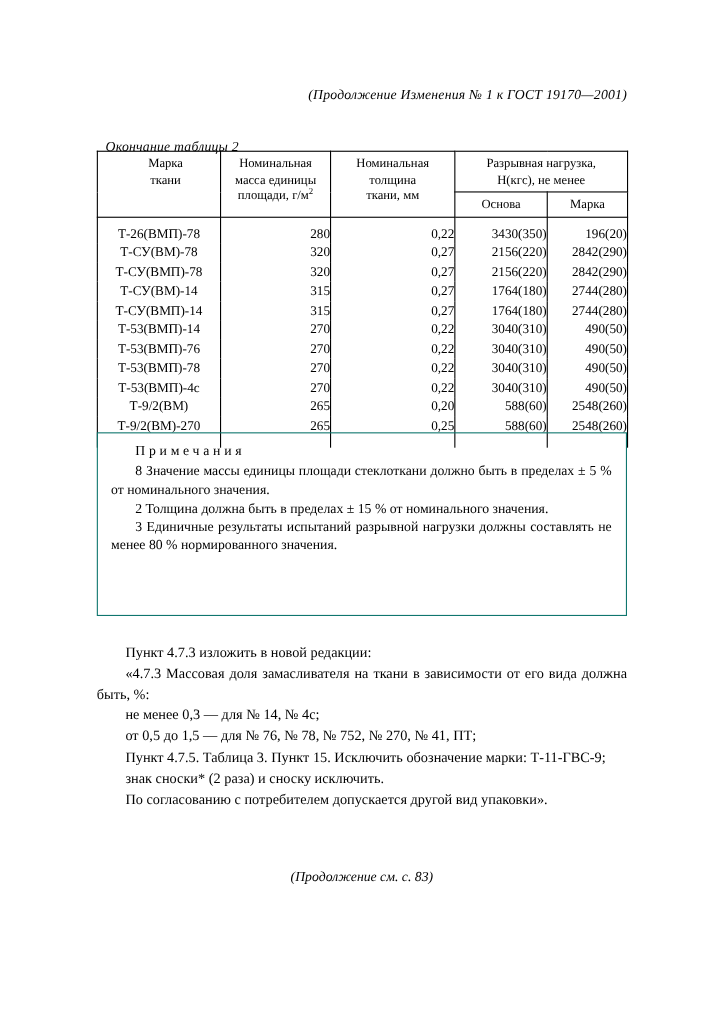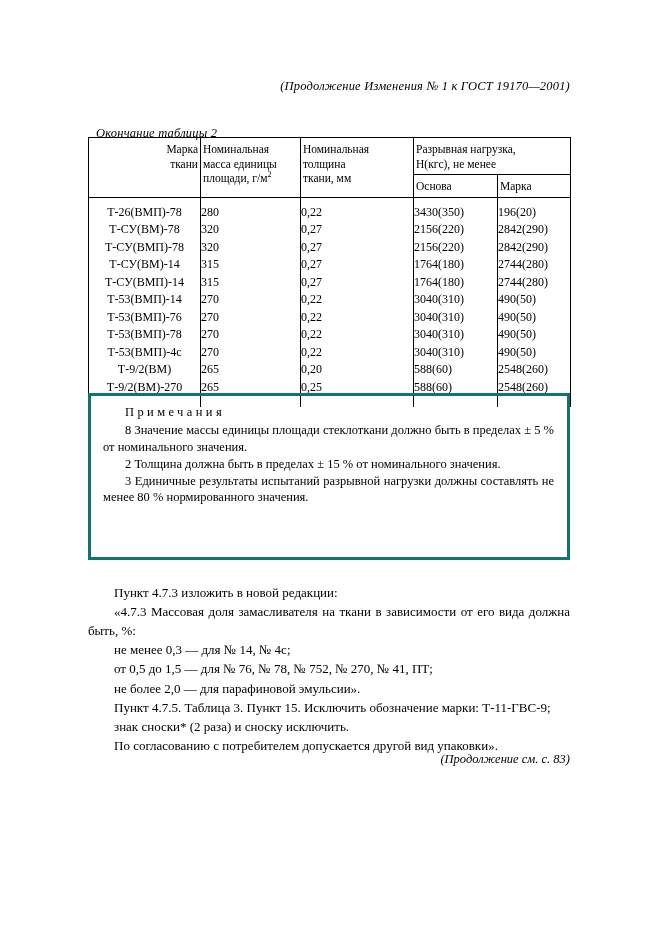--- a/index.html
+++ b/index.html
@@ -55,20 +55,21 @@
     table-layout: fixed;
     font-size: 11.5px;
   }
   .spec-table td, .spec-table th {
     border: 1px solid #000;
     padding: 0;
     vertical-align: top;
     font-weight: normal;
   }
   .spec-table thead td, .spec-table thead th {
+    text-align: center;
     vertical-align: top;
     padding: 4px 2px 3px 2px;
     line-height: 1.27;
   }
   .hdr-mark {
     text-align: right;
     padding-left: 14px !important;
     margin-left: 22px;
   }
   .hdr-group-top {
@@ -87,31 +88,31 @@
     font-size: 12px;
     padding: 0;
   }
   .spec-table tbody tr:first-child td { padding-top: 6px; }
   .spec-table tbody tr:last-child  td { padding-bottom: 11px; }
   td.c-mark {
     text-align: center;
     padding-left: 14px;
     white-space: nowrap;
   }
-  td.c-num { text-align: left; }
+  td.c-num { text-align: right; }
   .sup { font-size: 8px; vertical-align: super; line-height: 0; }
 
   
   .notes-box {
     position: absolute;
     left: 88px;
     top: 393px;
     width: 482px;
     height: 167px;
-    border: 3px solid #0f766e;
+    border: 1px solid #0f766e;
     box-sizing: border-box;
   }
   .notes-inner {
     padding: 8px 13px 0 12px;
     font-size: 12.5px;
     line-height: 1.30;
   }
   .notes-title {
     letter-spacing: 3.4px;
     margin-left: 22px;
@@ -139,23 +140,23 @@
     margin: 0;
     text-indent: 26px;
     text-align: justify;
   }
   .body-block p.nojust { text-align: left; }
 
   
   .footer-note {
     position: absolute;
     left: 88px;
-    top: 752px;
-    width: 482px;
-    text-align: right;
+    top: 790px;
+    width: 482px;
+    text-align: center;
     font-style: italic;
     font-size: 12.5px;
   }
 </style>
 </head>
 <body>
 
 <div class="page">
 
   <div class="running-head">(Продолжение Изменения № 1 к ГОСТ  19170—2001)</div>
@@ -286,21 +287,20 @@
           <div class="note">3 Единичные результаты испытаний разрывной нагрузки должны составлять не менее 80 % нормированного значения.</div>
         </div>
     </div>
   </div>
 
   <div class="body-block" id="body-block">
       <p class="nojust">Пункт 4.7.3 изложить в новой редакции:</p>
       <p>«4.7.3 Массовая доля замасливателя на ткани в зависимости от его вида должна быть, %:</p>
       <p class="nojust">не менее 0,3 — для № 14, № 4с;</p>
       <p class="nojust">от 0,5 до 1,5 — для № 76, № 78, № 752, № 270, № 41, ПТ;</p>
-      <p class="nojust">не более 2,0 — для парафиновой эмульсии».</p>
       <p>Пункт 4.7.5. Таблица 3. Пункт 15. Исключить  обозначение  марки: Т-11-ГВС-9;</p>
       <p class="nojust">знак сноски* (2 раза) и сноску исключить.</p>
       <p class="nojust">По согласованию с потребителем допускается другой вид упаковки».</p>
     </div>
 
   <div class="footer-note">(Продолжение см. с. 83)</div>
 
 </div>
 
 </body></html>

